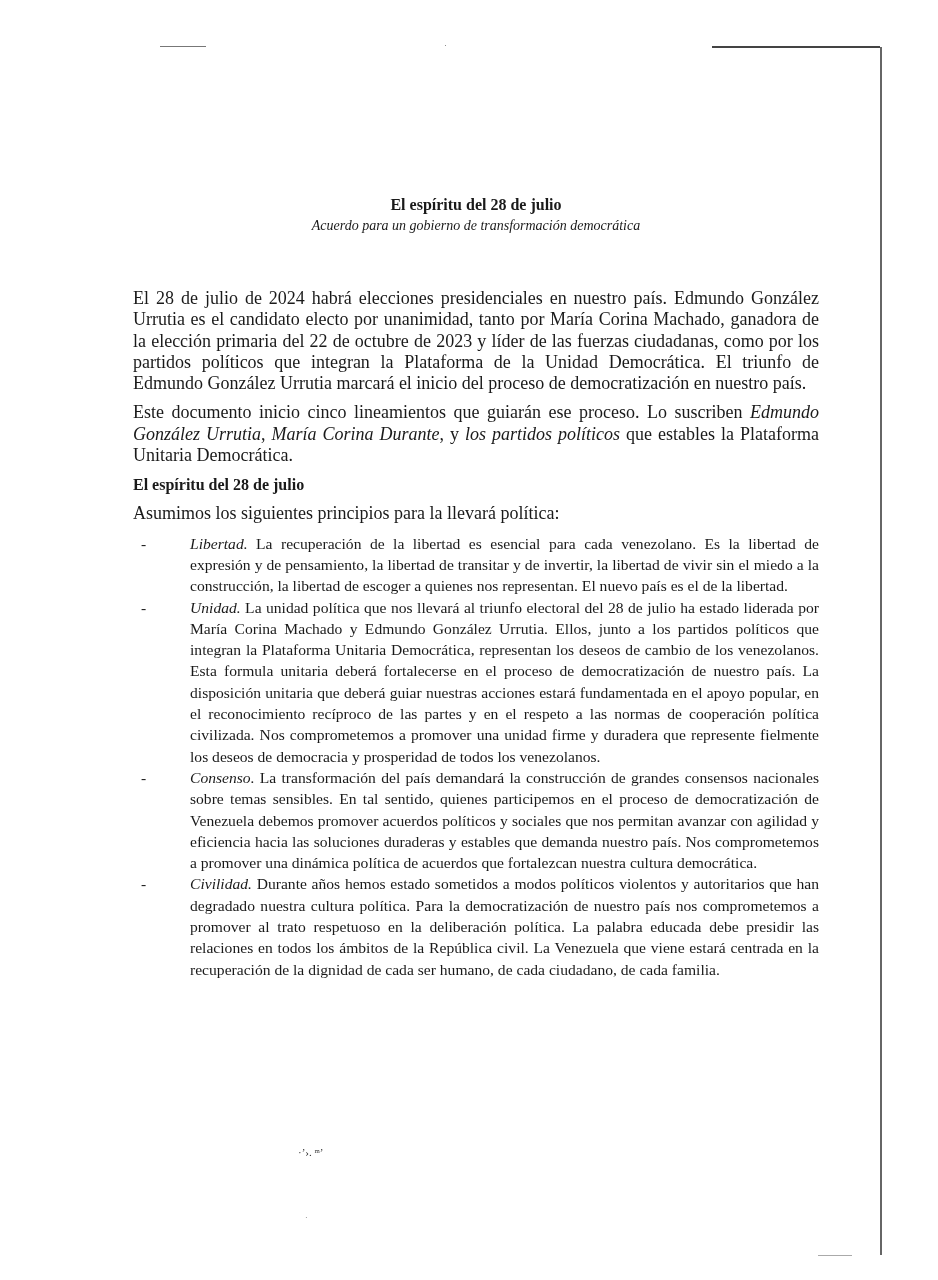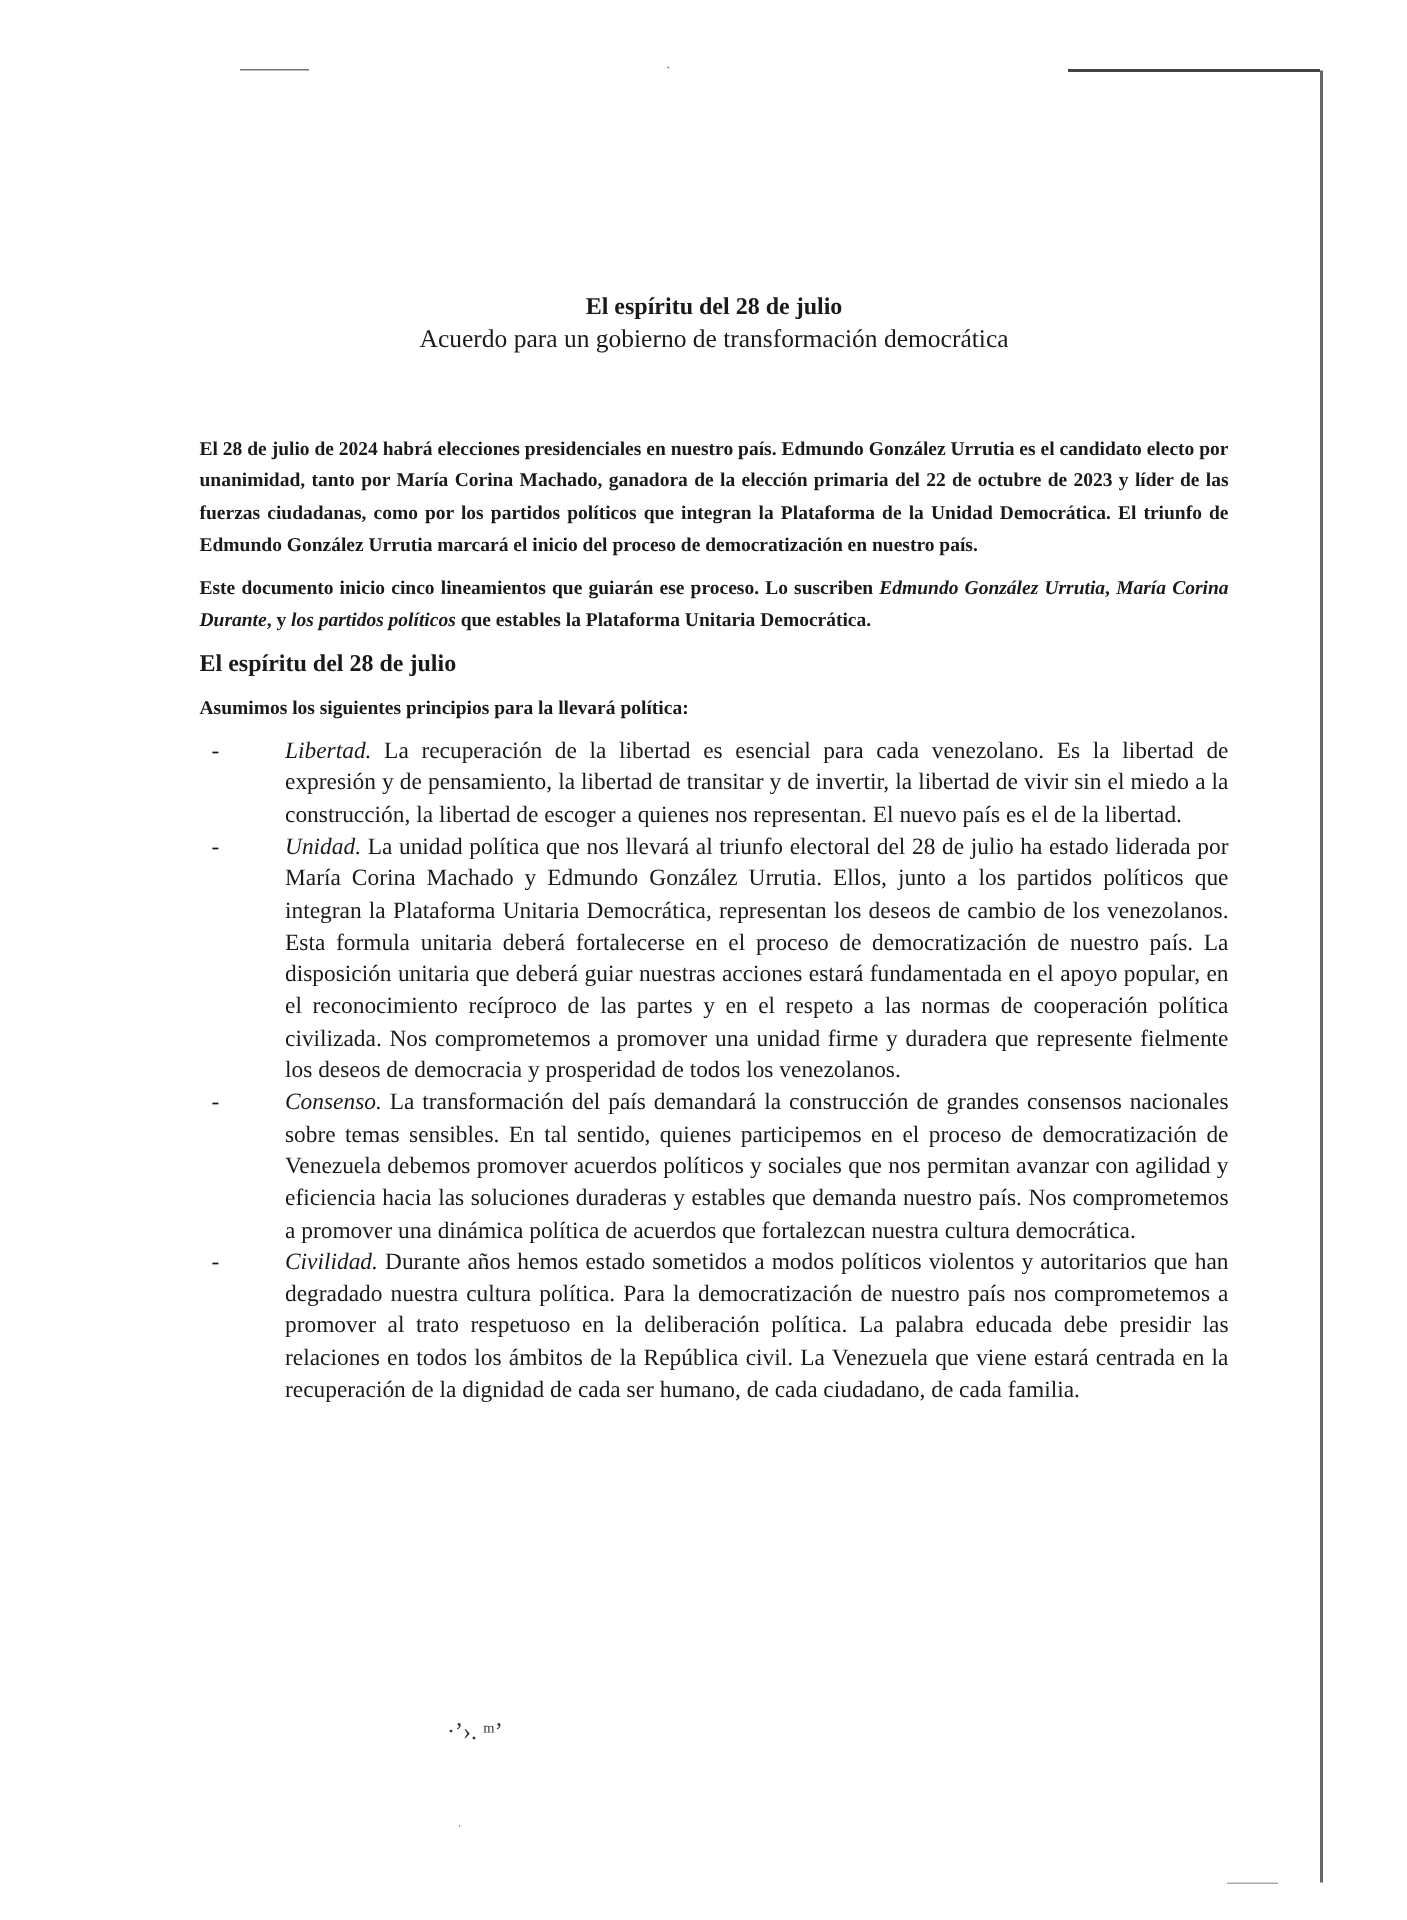--- a/index.html
+++ b/index.html
@@ -17,50 +17,50 @@
   }
   .rule {
     position: absolute;
     background: #555;
   }
   .rule-top-left { left: 160px; top: 46px; width: 46px; height: 1px; background:#777; }
   .rule-top-right { left: 712px; top: 46px; width: 168px; height: 2px; background:#444; }
   .rule-right { left: 880px; top: 47px; width: 2px; height: 1208px; background:#666; }
   .speck { position:absolute; font-size: 9px; color:#555; }
   .speck-top { left: 444px; top: 40px; }
-  .speck-bottom { left: 298px; top: 1146px; font-size:16px; color:#333; }
+  .speck-bottom { left: 298px; top: 1146px; font-size:11px; color:#333; }
   .speck-bottom2 { left: 305px; top: 1213px; font-size:8px; color:#666; }
   .footer-mark { position:absolute; left: 818px; top: 1255px; width: 34px; height:1px; background:#aaa; }
 
   .page {
     position: absolute;
     left: 133px;
     top: 178px;
     width: 686px;
     margin-top: 16px;
   }
   .title-block {
     text-align: center;
     margin-bottom: 52px;
   }
   .doc-title {
     font-weight: bold;
     font-size: 16px;
     line-height: 22px;
   }
   .doc-subtitle {
-    font-size: 17px;
+    font-style: italic;
+    font-size: 14px;
     line-height: 20px;
   }
   p {
     margin: 0 0 8px 0;
-    font-size: 13px;
+    font-size: 18px;
     line-height: 21.3px;
     text-align: justify;
-    font-weight: bold;
   }
   h2 {
     font-size: 16px;
     font-weight: bold;
     margin: 0 0 8px 0;
     line-height: 21px;
   }
   ul.principles {
     list-style: none;
     margin: 0;

